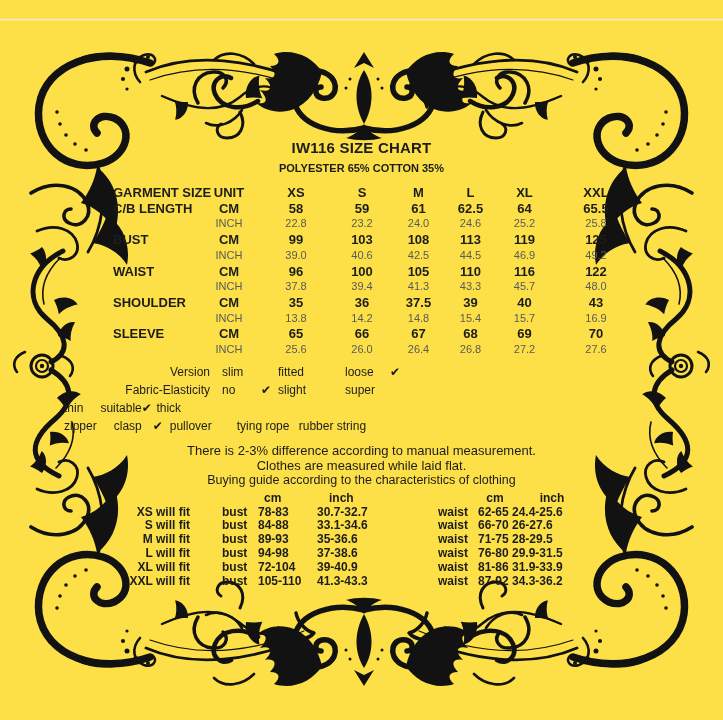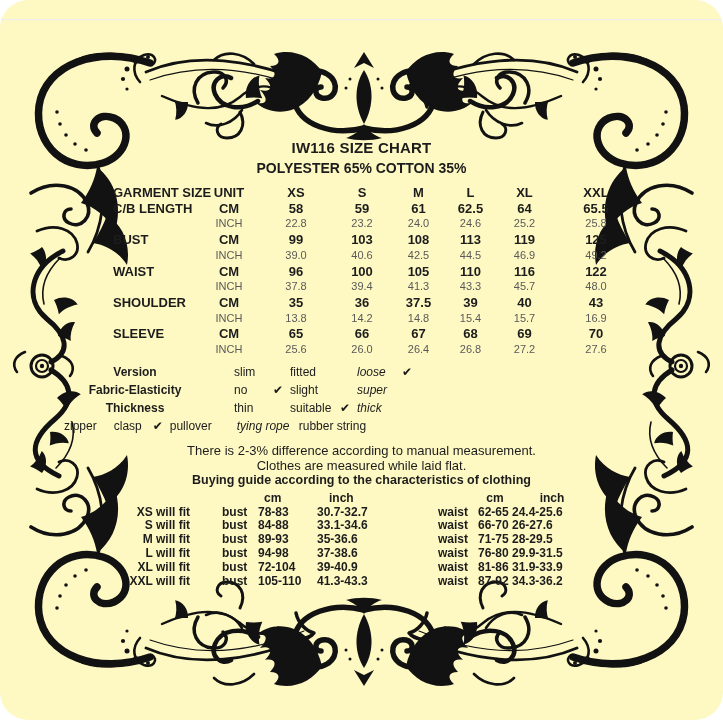--- a/index.html
+++ b/index.html
@@ -1,49 +1,49 @@
 <!DOCTYPE html>
 <html><head>
 <meta charset="utf-8">
 <style>
   html,body{margin:0;padding:0;background:#ffffff;}
-  .page{position:relative;width:723px;height:720px;background:#fef9c3;overflow:hidden;
-        font-family:"Liberation Sans","DejaVu Sans",sans-serif;color:#1c1c1c;border-radius:28px;}
+  .page{position:relative;width:723px;height:720px;background:#fde047;overflow:hidden;
+        font-family:"Liberation Sans","DejaVu Sans",sans-serif;color:#1c1c1c;}
   .ornaments{position:absolute;left:0;top:0;width:723px;height:720px;z-index:0;}
   .ornaments path,.ornaments circle{fill:#121212;}
   .ornaments .st{fill:none;stroke:#121212;stroke-linecap:round;stroke-linejoin:round;}
   .content{position:relative;z-index:1;padding-top:139px;}
 
   .title{text-align:center;font-size:15px;font-weight:bold;line-height:17px;letter-spacing:.2px;}
-  .subtitle{text-align:center;font-size:14px;font-weight:bold;line-height:13px;margin-top:6px;}
+  .subtitle{text-align:center;font-size:11px;font-weight:bold;line-height:13px;margin-top:6px;}
 
   
   .size-table{margin-top:10px;margin-left:108px;width:532px;}
   .trow{display:grid;grid-template-columns:90px 62px 72px 60px 53px 51px 57px 86px;line-height:15.7px;}
   .cell{text-align:center;white-space:nowrap;}
   .cell.lbl{text-align:left;padding-left:5px;}
   .trow.h,.trow.b{font-size:13px;font-weight:bold;color:#1c1c1c;}
   .trow.i{font-size:11px;color:#595959;}
 
   
   .specs{margin-top:5px;margin-left:60px;font-size:12px;}
   .spec-row{display:flex;line-height:18px;align-items:baseline;}
-  .spec-label{display:inline-block;width:150px;text-align:center;font-weight:bold;margin-right:20px;}
+  .spec-label{display:inline-block;width:150px;text-align:right;font-weight:normal;margin-right:8px;}
   .spec-opt{display:inline-flex;justify-content:space-between;box-sizing:border-box;padding-left:4px;white-space:nowrap;}
   .spec-row .spec-opt:nth-child(2){width:56px;}
   .spec-row .spec-opt:nth-child(3){width:67px;}
-  .spec-row .spec-opt:nth-child(4){width:62px;font-style:italic;}
+  .spec-row .spec-opt:nth-child(4){width:62px;}
   .spec-row .spec-opt:nth-child(5){width:80px;text-align:center;}
   .spec-row .spec-opt:nth-child(6){width:100px;}
   .check{visibility:hidden;font-weight:bold;font-size:12px;margin-right:3px;color:#161616;}
   .check.on{visibility:visible;}
 
   
   .notes{margin-top:8px;text-align:center;font-size:13px;line-height:15px;}
-  .bg-title{text-align:center;font-size:12.5px;font-weight:bold;line-height:15px;}
+  .bg-title{text-align:center;font-size:12.5px;font-weight:normal;line-height:15px;}
 
   
   .bg-table{margin-top:4px;margin-left:115px;width:477px;font-size:12px;font-weight:bold;}
   .bg-row{display:grid;grid-template-columns:75px 68px 59px 121px 40px 34px 80px;line-height:13.8px;white-space:nowrap;}
   .bg-row .s{text-align:right;}
   .bg-row .bust{padding-left:32px;}
   .bg-head .h1{padding-left:6px;}
   .bg-head .h2{padding-left:12px;}
   .bg-head .h3{text-align:center;}
   .bg-head .h4{text-align:center;}
@@ -373,21 +373,20 @@
             </span>
 
             <span class="spec-opt">
               <span class="opt-t">super</span>
               <span class="check">✔</span>
             </span>
 
         </div>
 
         <div class="spec-row">
-          <span class="spec-label">Thickness</span>
 
             <span class="spec-opt">
               <span class="opt-t">thin</span>
               <span class="check">✔</span>
             </span>
 
             <span class="spec-opt">
               <span class="opt-t">suitable</span>
               <span class="check on">✔</span>
             </span>

